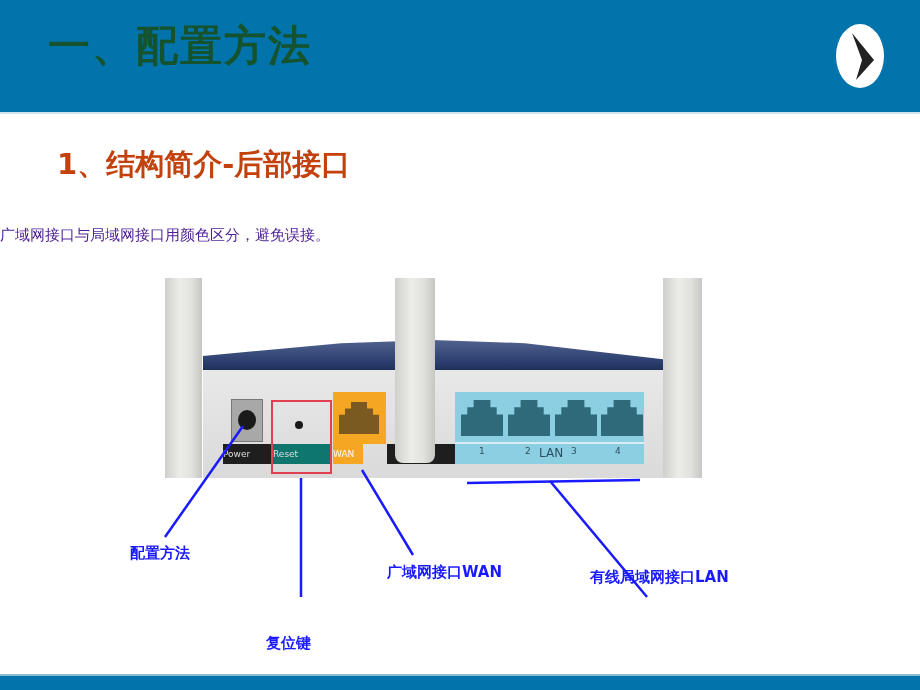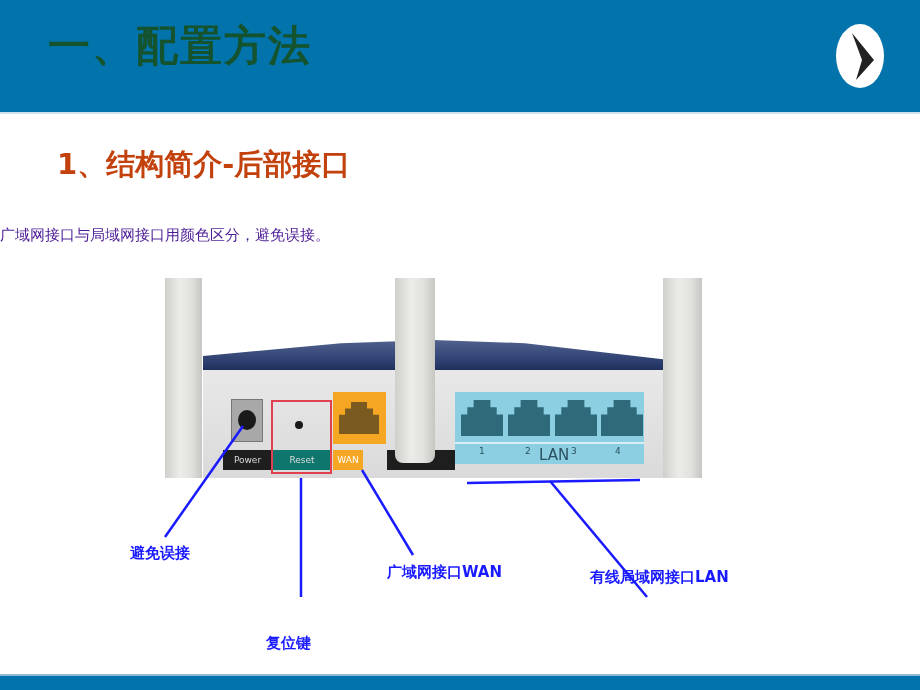--- a/index.html
+++ b/index.html
@@ -13,21 +13,21 @@
   .logo svg { position:absolute; left:0; top:0; }
   .header-line { position:absolute; left:0; top:112px; width:920px; height:2px; background:#cfe3ee; }
   .section-title { position:absolute; left:57px; top:144px; font-size:29px; font-weight:bold; color:#c2410c; line-height:40px; }
   .subtitle { position:absolute; left:0; width:868px; top:226px; font-size:15px; color:#4c1d95; }
   .photo { position:absolute; left:165px; top:278px; width:537px; height:207px; background:#ffffff; overflow:hidden; }
   .antenna { position:absolute; top:0; background:linear-gradient(90deg,#cfcfcb,#ecece8 40%,#e2e2de 70%,#c6c6c2); }
   .router-top { position:absolute; left:38px; top:62px; width:460px; height:32px;
                 background:linear-gradient(180deg,#51628e,#2a3d6e 70%,#1c2c55);
                 clip-path:polygon(0 50%,30% 10%,50% 0,70% 10%,100% 60%,100% 100%,0 100%); }
   .router-body { position:absolute; left:38px; top:92px; width:460px; height:108px; background:linear-gradient(180deg,#e8e8e8,#dadada); }
-  .label-strip { position:absolute; top:172px; height:20px; font-size:9px; text-align:center; line-height:20px; }
+  .label-strip { position:absolute; top:166px; height:20px; font-size:9px; line-height:20px; }
   .port { position:absolute; }
   .callout-label { position:absolute; color:#1a1aff; font-size:15px; font-weight:bold; white-space:nowrap; }
   .lines { position:absolute; left:0; top:0; }
   .footer-line { position:absolute; left:0; top:674px; width:920px; height:2px; background:#8dbcd4; }
   .footer-bar { position:absolute; left:0; top:676px; width:920px; height:14px; background:#0274ab; }
 </style>
 </head>
 <body>
 
 <div class="header-bar"></div>
@@ -60,21 +60,21 @@
   </div>
 
   <div class="port" style="left:290px;top:114px;width:189px;height:72px;background:#8ccfe2;">
     <div style="position:absolute;left:6px;top:8px;width:42px;height:36px;background:#2e6a7a;clip-path:polygon(30% 0,70% 0,70% 20%,85% 20%,85% 40%,100% 40%,100% 100%,0 100%,0 40%,15% 40%,15% 20%,30% 20%);"></div>
     <div style="position:absolute;left:53px;top:8px;width:42px;height:36px;background:#2e6a7a;clip-path:polygon(30% 0,70% 0,70% 20%,85% 20%,85% 40%,100% 40%,100% 100%,0 100%,0 40%,15% 40%,15% 20%,30% 20%);"></div>
     <div style="position:absolute;left:100px;top:8px;width:42px;height:36px;background:#2e6a7a;clip-path:polygon(30% 0,70% 0,70% 20%,85% 20%,85% 40%,100% 40%,100% 100%,0 100%,0 40%,15% 40%,15% 20%,30% 20%);"></div>
     <div style="position:absolute;left:146px;top:8px;width:42px;height:36px;background:#2e6a7a;clip-path:polygon(30% 0,70% 0,70% 20%,85% 20%,85% 40%,100% 40%,100% 100%,0 100%,0 40%,15% 40%,15% 20%,30% 20%);"></div>
     <div style="position:absolute;left:0;top:50px;width:189px;height:2px;background:#d8eef4;"></div>
     <span style="position:absolute;left:24px;top:54px;font-size:9px;color:#2a5060;">1</span>
     <span style="position:absolute;left:70px;top:54px;font-size:9px;color:#2a5060;">2</span>
-    <span style="position:absolute;left:84px;top:54px;font-size:15px;color:#2a5060;">LAN</span>
+    <span style="position:absolute;left:84px;top:54px;font-size:12px;color:#2a5060;">LAN</span>
     <span style="position:absolute;left:116px;top:54px;font-size:9px;color:#2a5060;">3</span>
     <span style="position:absolute;left:160px;top:54px;font-size:9px;color:#2a5060;">4</span>
   </div>
 
   <div class="label-strip" style="left:58px;width:49px;background:#1e1e1e;color:#dddddd;">Power</div>
   <div class="label-strip" style="left:108px;width:58px;background:#0f766e;color:#dddddd;">Reset</div>
   <div class="label-strip" style="left:168px;width:30px;background:#f5a623;color:#ffffff;">WAN</div>
   <div class="label-strip" style="left:222px;width:68px;background:#1e1e1e;"></div>
 
   <div class="antenna" style="left:230px;width:40px;height:185px;border-radius:0 0 8px 8px;"></div>
@@ -83,19 +83,19 @@
 </div>
 
 <svg class="lines" width="920" height="690">
   <line x1="243" y1="426" x2="165" y2="537" stroke="#1a1aff" stroke-width="2.5"></line>
   <line x1="301" y1="478" x2="301" y2="597" stroke="#1a1aff" stroke-width="2.5"></line>
   <line x1="362" y1="470" x2="413" y2="555" stroke="#1a1aff" stroke-width="2.5"></line>
   <line x1="467" y1="483" x2="640" y2="480" stroke="#1a1aff" stroke-width="2.5"></line>
   <line x1="550" y1="481" x2="647" y2="597" stroke="#1a1aff" stroke-width="2.5"></line>
 </svg>
 
-<div class="callout-label" style="left:130px;top:544px;">避免误接</div>
+<div class="callout-label" style="left:130px;top:544px;">配置方法</div>
 <div class="callout-label" style="left:266px;top:634px;font-family:Liberation Mono, monospace;">复位键</div>
 <div class="callout-label" style="left:387px;top:563px;">广域网接口WAN</div>
 <div class="callout-label" style="left:590px;top:568px;">有线局域网接口LAN</div>
 
 <div class="footer-line"></div>
 <div class="footer-bar"></div>
 
 </body></html>

